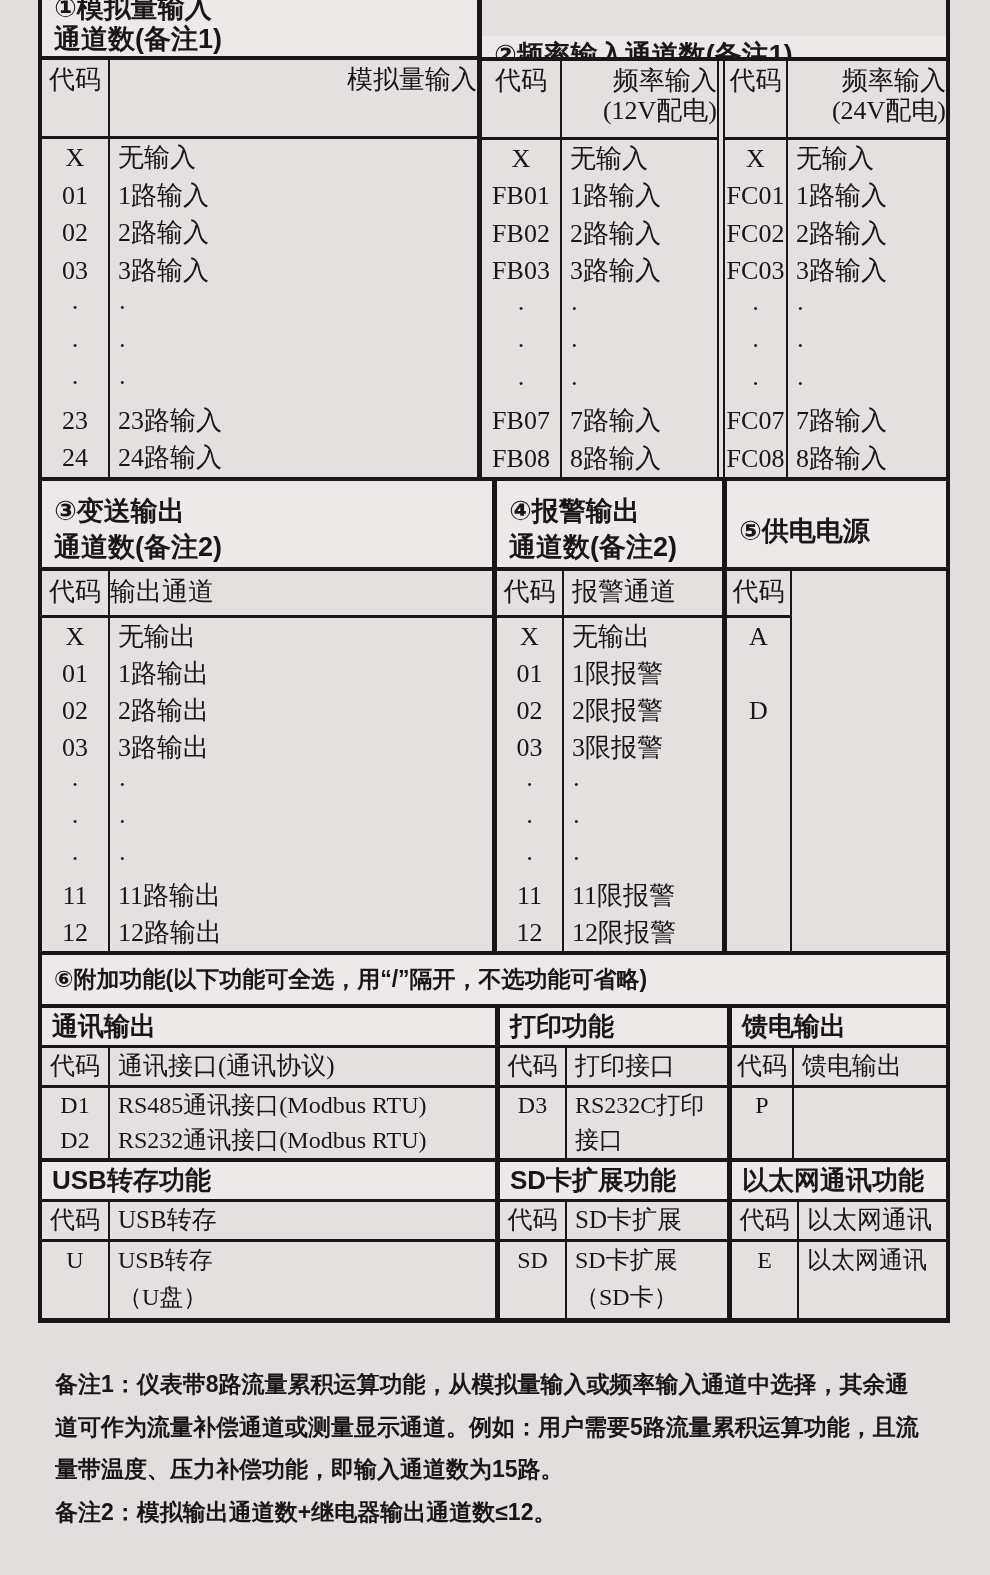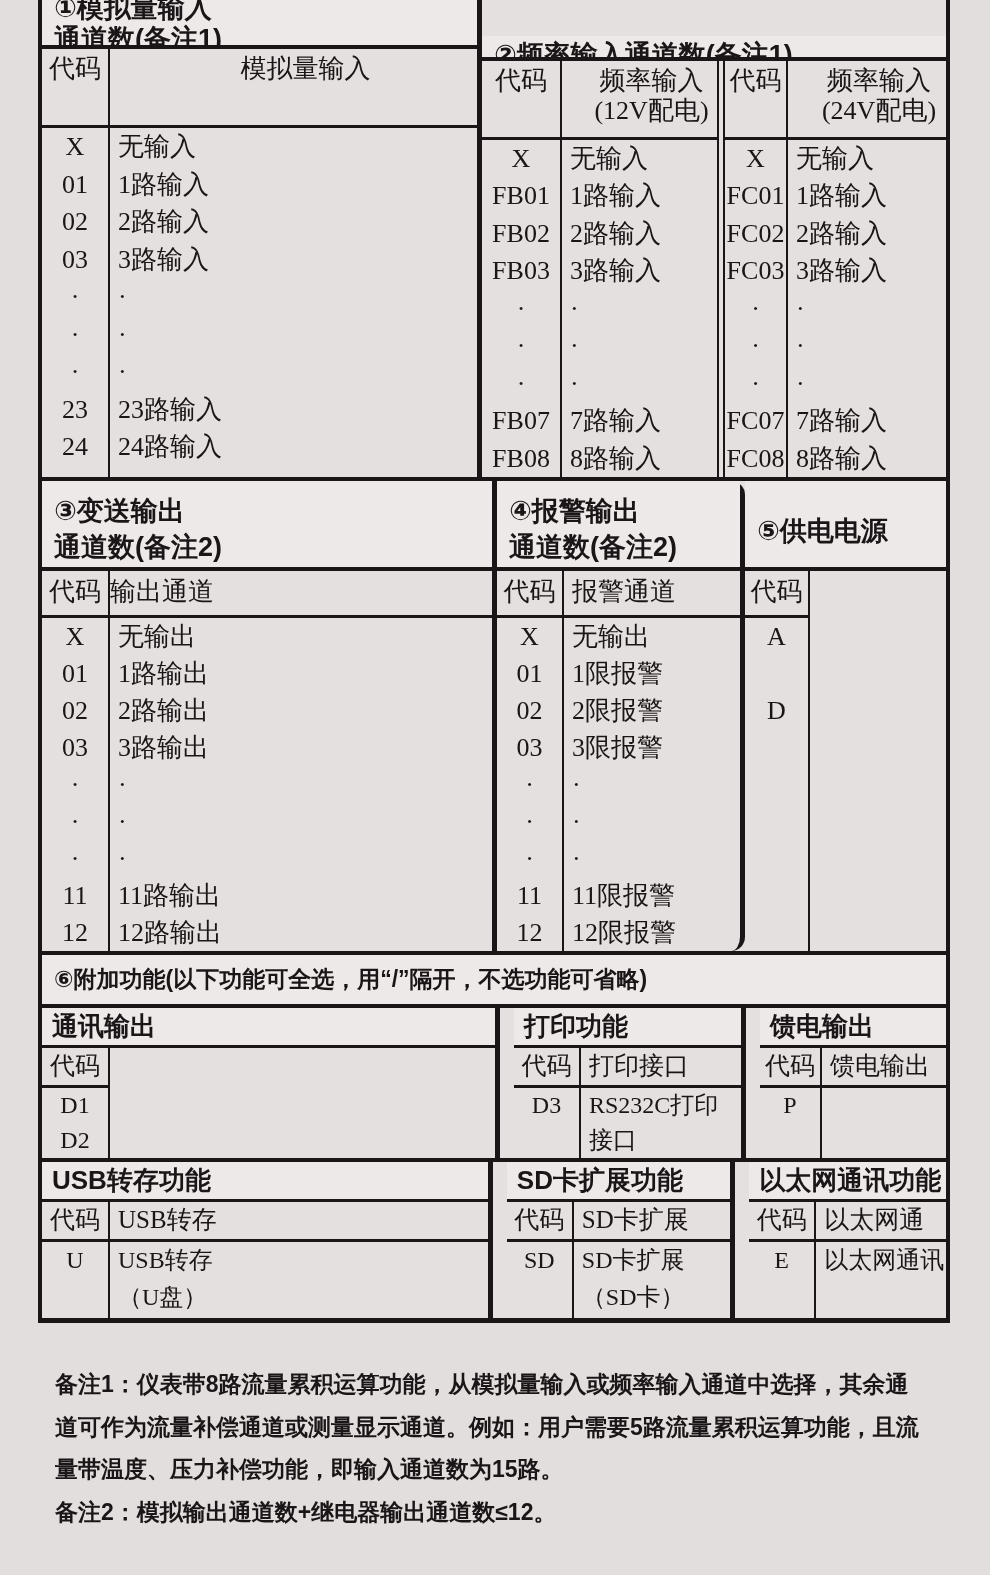--- a/index.html
+++ b/index.html
@@ -13,57 +13,57 @@
     border-left:4px solid #1a1516; border-right:4px solid #1a1516; border-bottom:5px solid #1a1516;
     background:#e3e0df;
   }
   .row{ display:flex; }
   .col{ display:flex; flex-direction:column; }
   .grow{ flex:1 1 auto; min-width:0; }
 
   
   .secA{ height:481px; border-bottom:4px solid #1a1516; }
   .pA1{ width:440px; border-right:5px solid #1a1516; }
-  .band{ height:49px; border-bottom:4px solid #1a1516; background:#ece9e8; overflow:hidden; padding-left:12px; }
+  .band{ height:60px; border-bottom:4px solid #1a1516; background:#ece9e8; overflow:hidden; padding-left:12px; }
   .bt{ font-family:"Liberation Sans","DejaVu Sans",sans-serif; font-weight:bold; font-size:27px; line-height:31px; white-space:nowrap; }
   .band1 .bt:first-child{ margin-top:-7px; }
   .band2{ padding-top:4px;margin-top:36px; }
 
   .codecol{ border-right:2px solid #1a1516; flex:0 0 auto; }
   .w68{ width:68px; } .w80{ width:80px; } .w63{ width:63px; }
   .w67{ width:67px; } .w65{ width:65px; } .w62{ width:62px; }
 
   .hcell{ border-bottom:3px solid #1a1516; font-size:26px; line-height:30px; padding-top:5px; overflow:hidden; }
   .htall{ height:79px; }
   .codecol .hcell{ text-align:center; }
-  .desccol .hcell{ text-align:center; padding-left:24px; }
+  .desccol .hcell{ text-align:right; padding-left:24px; }
   .lines{ flex:1 1 auto; overflow:hidden; display:flex; flex-direction:column; }
   .tline{ height:37.5px; line-height:37.5px; font-size:26px; text-align:center; overflow:hidden; white-space:nowrap; }
   .desccol .tline{ text-align:left; padding-left:8px; }
   .sub12{ width:237px; border-right:2px solid #1a1516; }
   .gap4{ width:4px; flex:0 0 auto; }
   .sub24{ border-left:2px solid #1a1516; }
 
   
   .secB{ height:474px; border-bottom:4px solid #1a1516; }
   .pB3{ width:455px; border-right:5px solid #1a1516; }
-  .pB4{ width:248px; border-right:5px solid #1a1516;border-radius:14px; }
+  .pB4{ width:230px; border-right:5px solid #1a1516; }
   .bandB{ height:90px; border-bottom:4px solid #1a1516; background:#ece9e8; padding:12px 0 0 12px; overflow:hidden; }
   .bandB .bt{ line-height:36px; }
   .bandB.center1{ padding-top:32px; }
   .hcellB{ height:47px; border-bottom:3px solid #1a1516; font-size:26px; line-height:42px; overflow:hidden; }
   .secB .tline{ height:37px; line-height:37px; }
 
   
   .band6{
     height:53px; border-bottom:4px solid #1a1516; background:#ece9e8;
     font-family:"Liberation Sans","DejaVu Sans",sans-serif; font-weight:bold;
     font-size:23px; line-height:48px; padding-left:12px; white-space:nowrap; overflow:hidden;
   }
-  .secC{ border-bottom:4px solid #1a1516;gap:14px; }
+  .secC{ border-bottom:4px solid #1a1516; }
   .secC.hC1{ height:154px; }
   .secC.hC2{ height:156px; border-bottom:none; }
   .blkA{ width:458px; border-right:5px solid #1a1516; }
   .blkB{ width:232px; border-right:5px solid #1a1516; }
   .subhead{
     height:40px; border-bottom:3px solid #1a1516; background:#ece9e8;
     font-family:"Liberation Sans","DejaVu Sans",sans-serif; font-weight:bold;
     font-size:26px; line-height:36px; padding-left:10px; white-space:nowrap; overflow:hidden;
   }
   .colhead{ height:40px; border-bottom:3px solid #1a1516; font-size:25px; line-height:36px; overflow:hidden; }
@@ -300,20 +300,27 @@
       <div class="blkA col">
         <div class="subhead">通讯输出</div>
         <div class="row grow">
           <div class="codecol col w68">
             <div class="colhead">代码</div>
             <div class="lines">
                 <div class="tline">D1</div>
                 <div class="tline">D2</div>
               </div>
           </div>
+          <div class="desccol col grow">
+            <div class="colhead">通讯接口(通讯协议)</div>
+            <div class="lines">
+                <div class="tline">RS485通讯接口(Modbus RTU)</div>
+                <div class="tline">RS232通讯接口(Modbus RTU)</div>
+              </div>
+          </div>
         </div>
       </div>
 
       <div class="blkB col">
         <div class="subhead">打印功能</div>
         <div class="row grow">
           <div class="codecol col w67">
             <div class="colhead">代码</div>
             <div class="lines">
                 <div class="tline">D3</div>

